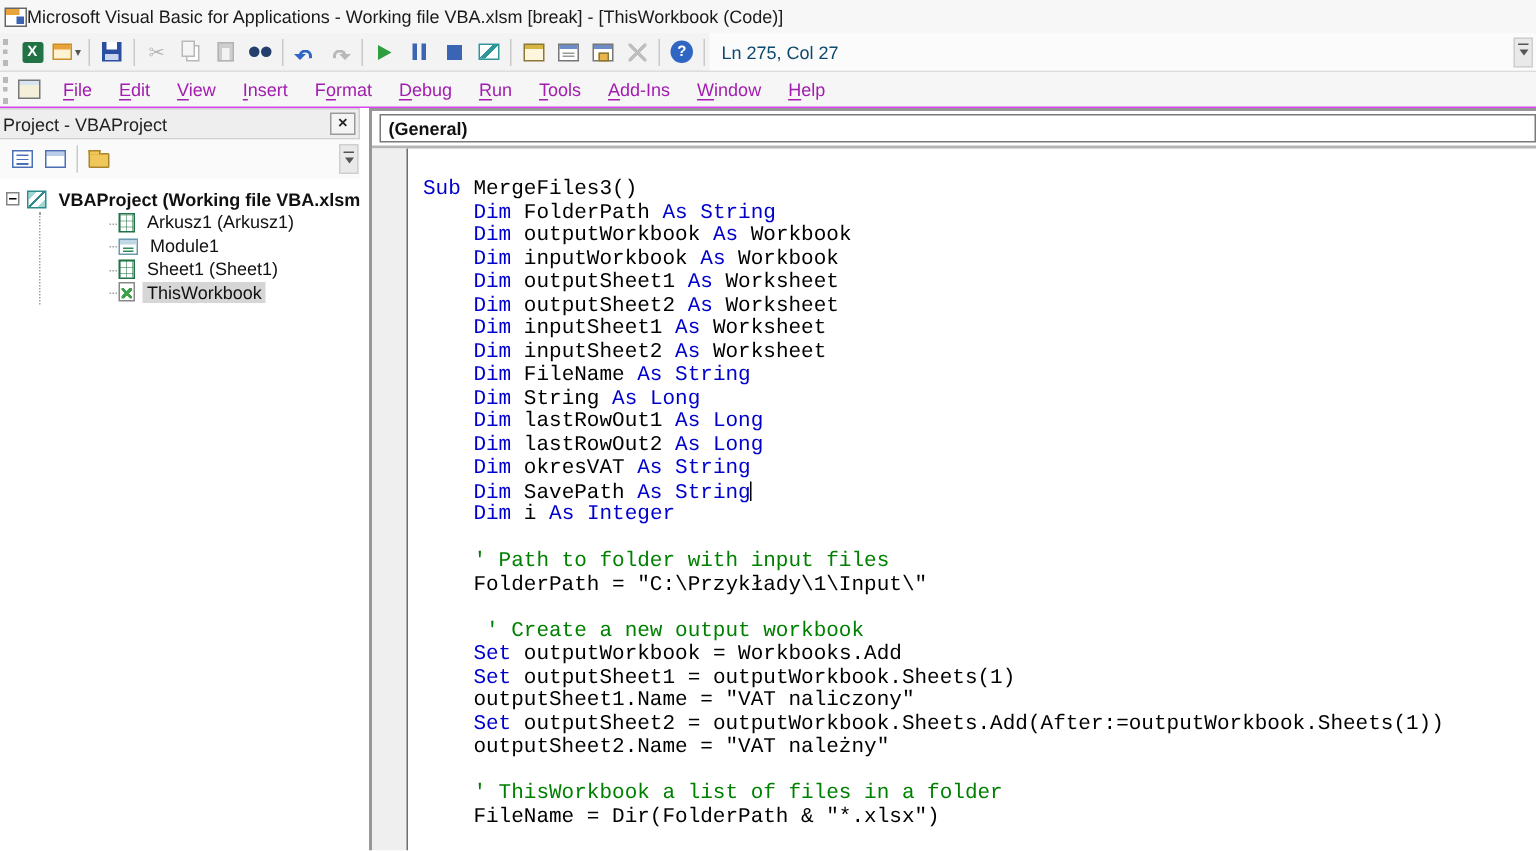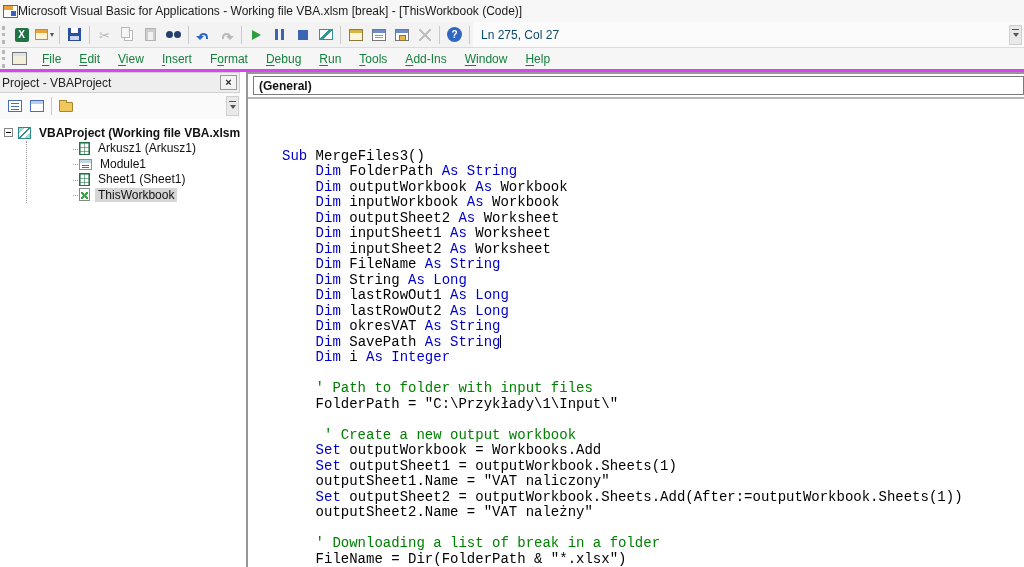--- a/index.html
+++ b/index.html
@@ -53,21 +53,21 @@
   .ic-help::after { content:"?"; position:absolute; left:0; top:1px; width:15px; text-align:center; color:#fff; font:bold 10px/13px "Liberation Sans",sans-serif; }
   .tbtn.disabled { opacity:.95; }
 
   .ln-status { font-size:12px; color:#0c4a6e; margin-left:8px; white-space:nowrap; }
   .toolbar-right { flex:1; display:flex; align-items:center; align-self:stretch; background:#fbfbfb; }
   .overflow-btn { margin-left:auto; margin-right:2px; width:13px; height:20px; background:#e9e9e9; border:1px solid #cfcfcf; display:flex; flex-direction:column; align-items:center; justify-content:center; gap:1px; }
   .overflow-btn i { width:7px; height:0; border-top:1px solid #555; }
   .overflow-btn b { width:0; height:0; border:3px solid transparent; border-top:4px solid #555; margin-top:2px; }
 
   
-  .menubar { height:24px; background:#f6f6f6; border-bottom:3px solid #d946ef; display:flex; align-items:center; padding-left:2px; font-size:12px; color:#15803d; }
+  .menubar { height:24px; background:#f6f6f6; border-bottom:1px solid #d946ef; display:flex; align-items:center; padding-left:2px; font-size:12px; color:#a21caf; }
   .ic-code-window { width:15px; height:13px; border:1px solid #777; background:linear-gradient(#d8e4f0 0 3px,#f4efd8 3px); margin:0 6px 0 2px; }
   .menu-item { padding:4px 9px; white-space:nowrap; }
   .menu-item u { text-underline-offset:2px; }
 
   
   .main { position:absolute; left:0; top:72px; right:0; bottom:0; display:flex; background:#fff; }
 
   
   .project-panel { width:240px; flex:none; display:flex; flex-direction:column; background:#fff; }
   .panel-title { height:21px; background:#eeeeee; border:1px solid #d0d0d0; border-left:none; display:flex; align-items:center; padding:0 2px; font-size:12px; color:#222;justify-content:center; }
@@ -103,21 +103,21 @@
   .ti-workbook::after { content:""; position:absolute; left:1px; top:3px; width:7px; height:7px;
       background:linear-gradient(45deg,transparent 40%,#3fa14c 40% 60%,transparent 60%),linear-gradient(135deg,transparent 40%,#3fa14c 40% 60%,transparent 60%); }
   .tree-label { padding:0 3px; line-height:14px; }
   .tree-row.selected .tree-label { background:#d6d6d6; }
   .tree-row.bold .tree-label { font-weight:bold; }
 
   
   .code-window { flex:1; margin-left:6px; border-left:2px solid #979797; border-top:2px solid #979797; display:flex; flex-direction:column; background:#fff; min-width:0; }
   .combo-row { height:25px; border-bottom:2px solid #b5b5b5; display:flex; align-items:center; padding-left:5px; background:#fff; }
   .combo { flex:1; height:19px; border:1px solid #7a7a7a; background:#fff; display:flex; align-items:center; padding-left:5px; font-size:12px; font-weight:bold; color:#111; }
-  .code-area { flex:1; display:flex; min-height:0;align-items:flex-end; }
+  .code-area { flex:1; display:flex; min-height:0; }
   .margin-bar { width:24px; flex:none; background:#efefef; border-right:1px solid #6e6e6e; }
   .code-pane { flex:1; overflow:hidden; padding:20px 0 0 10px; font-family:"Liberation Mono","DejaVu Sans Mono",monospace; font-size:14px; }
   .cl { height:15.5px; line-height:15.5px; white-space:pre; }
   .tk { color:var(--kw,#0000cc); }
   .tc { color:var(--cm,#008000); }
   .tn { color:var(--tx,#000); }
   .caret { display:inline-block; width:1px; height:13px; background:#000; vertical-align:-2px; animation:blink 1.06s steps(1) infinite; }
   @keyframes blink { 50% { opacity:0; } }
 </style>
 </head>
@@ -278,20 +278,21 @@
           <span>(General)</span>
         </div>
       </div>
       <div class="code-area">
         <div class="margin-bar"></div>
         <div class="code-pane" id="code-lines">
             <div class="cl"><span class="tk">Sub</span><span class="tn"> MergeFiles3()</span></div>
             <div class="cl"><span class="tn">    </span><span class="tk">Dim</span><span class="tn"> FolderPath </span><span class="tk">As String</span></div>
             <div class="cl"><span class="tn">    </span><span class="tk">Dim</span><span class="tn"> outputWorkbook </span><span class="tk">As</span><span class="tn"> Workbook</span></div>
             <div class="cl"><span class="tn">    </span><span class="tk">Dim</span><span class="tn"> inputWorkbook </span><span class="tk">As</span><span class="tn"> Workbook</span></div>
+            <div class="cl"><span class="tn">    </span><span class="tk">Dim</span><span class="tn"> outputSheet1 </span><span class="tk">As</span><span class="tn"> Worksheet</span></div>
             <div class="cl"><span class="tn">    </span><span class="tk">Dim</span><span class="tn"> outputSheet2 </span><span class="tk">As</span><span class="tn"> Worksheet</span></div>
             <div class="cl"><span class="tn">    </span><span class="tk">Dim</span><span class="tn"> inputSheet1 </span><span class="tk">As</span><span class="tn"> Worksheet</span></div>
             <div class="cl"><span class="tn">    </span><span class="tk">Dim</span><span class="tn"> inputSheet2 </span><span class="tk">As</span><span class="tn"> Worksheet</span></div>
             <div class="cl"><span class="tn">    </span><span class="tk">Dim</span><span class="tn"> FileName </span><span class="tk">As String</span></div>
             <div class="cl"><span class="tn">    </span><span class="tk">Dim</span><span class="tn"> String </span><span class="tk">As Long</span></div>
             <div class="cl"><span class="tn">    </span><span class="tk">Dim</span><span class="tn"> lastRowOut1 </span><span class="tk">As Long</span></div>
             <div class="cl"><span class="tn">    </span><span class="tk">Dim</span><span class="tn"> lastRowOut2 </span><span class="tk">As Long</span></div>
             <div class="cl"><span class="tn">    </span><span class="tk">Dim</span><span class="tn"> okresVAT </span><span class="tk">As String</span></div>
             <div class="cl"><span class="tn">    </span><span class="tk">Dim</span><span class="tn"> SavePath </span><span class="tk">As String</span><span class="caret"></span></div>
             <div class="cl"><span class="tn">    </span><span class="tk">Dim</span><span class="tn"> i </span><span class="tk">As Integer</span></div>
@@ -299,20 +300,20 @@
             <div class="cl"><span class="tc">    ' Path to folder with input files</span></div>
             <div class="cl"><span class="tn">    FolderPath = "C:\Przykłady\1\Input\"</span></div>
             <div class="cl"></div>
             <div class="cl"><span class="tc">     ' Create a new output workbook</span></div>
             <div class="cl"><span class="tn">    </span><span class="tk">Set</span><span class="tn"> outputWorkbook = Workbooks.Add</span></div>
             <div class="cl"><span class="tn">    </span><span class="tk">Set</span><span class="tn"> outputSheet1 = outputWorkbook.Sheets(1)</span></div>
             <div class="cl"><span class="tn">    outputSheet1.Name = "VAT naliczony"</span></div>
             <div class="cl"><span class="tn">    </span><span class="tk">Set</span><span class="tn"> outputSheet2 = outputWorkbook.Sheets.Add(After:=outputWorkbook.Sheets(1))</span></div>
             <div class="cl"><span class="tn">    outputSheet2.Name = "VAT należny"</span></div>
             <div class="cl"></div>
-            <div class="cl"><span class="tc">    ' Downloading a list of break in a folder</span></div>
+            <div class="cl"><span class="tc">    ' ThisWorkbook a list of files in a folder</span></div>
             <div class="cl"><span class="tn">    FileName = Dir(FolderPath &amp; "*.xlsx")</span></div>
           </div>
       </div>
     </div>
 
   </div>
 </div>
 
 </body></html>

